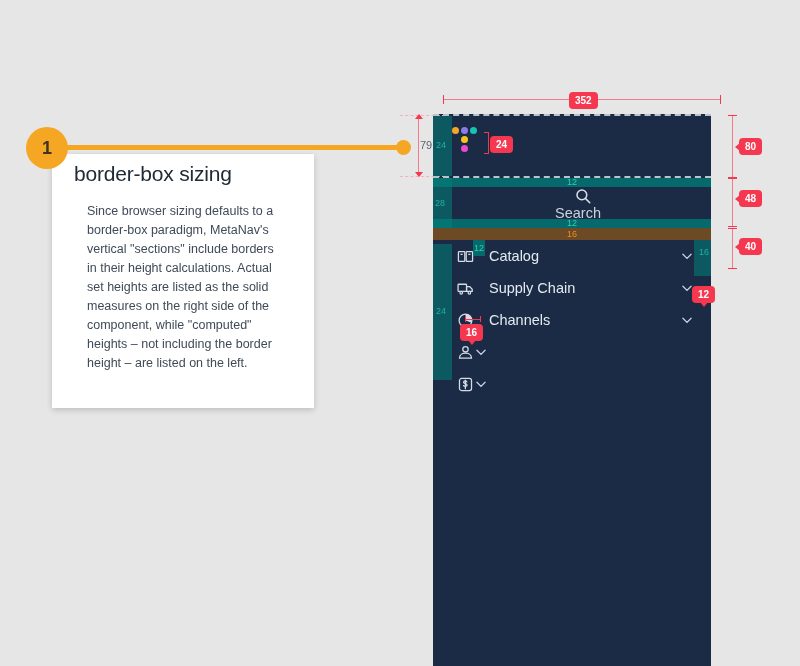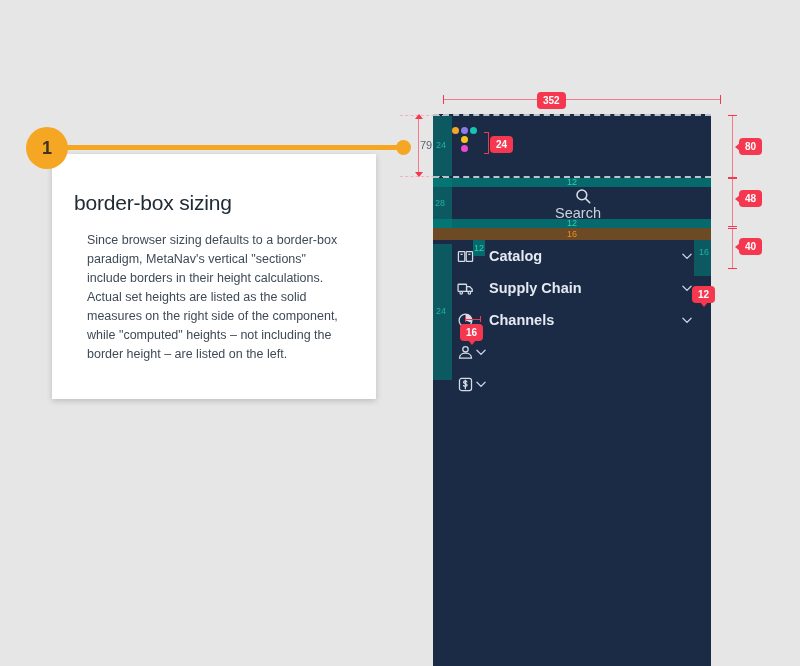--- a/index.html
+++ b/index.html
@@ -48,24 +48,24 @@
     width: 15px;
     height: 15px;
     border-radius: 50%;
     background: #f5a623;
     z-index: 5;
   }
   #callout-card {
     position: absolute;
     left: 52px;
     top: 154px;
-    width: 324px;
+    width: 262px;
     background: #ffffff;
     box-shadow: 0 2px 6px rgba(0,0,0,0.18);
-    padding: 37px 22px 22px 22px;
+    padding: 8px 22px 22px 22px;
     box-sizing: border-box;
     z-index: 5;
   }
   #callout-card h2 {
     margin: 0 0 16px 0;
     font-size: 21px;
     font-weight: normal;
     color: #212b36;
     letter-spacing: -0.2px;
   }
@@ -260,21 +260,20 @@
     width: 17px;
     height: 17px;
     flex: 0 0 17px;
     color: #d4dce5;
   }
   .nav-label {
     margin-left: 15px;
     color: #e4eaf0;
     font-size: 14.5px;
     flex: 1 1 auto;
-    font-weight: bold;
   }
   .nav-chevron {
     width: 14px;
     height: 14px;
     color: #c9d3dd;
     flex: 0 0 14px;
   }
 
   
   .red-badge {
@@ -379,21 +378,21 @@
 <div id="callout-dot"></div>
 <div id="callout-badge">1</div>
 <div id="callout-card">
   <h2>border-box sizing</h2>
   <p>Since browser sizing defaults to a border-box paradigm, MetaNav's vertical "sections" include borders in their height calculations. Actual set heights are listed as the solid measures on the right side of the component, while "computed" heights – not including the border height – are listed on the left.</p>
 </div>
 
 <div class="red-line-h" style="left:443px; top:99px; width:278px;"></div>
 <div class="red-cap-v" style="left:443px; top:95px;"></div>
 <div class="red-cap-v" style="left:720px; top:95px;"></div>
-<div class="red-badge" style="left:537px; top:92px;">352</div>
+<div class="red-badge" style="left:569px; top:92px;">352</div>
 
 <div class="pink-guide" style="left:400px; top:115px; width:45px;"></div>
 <div class="pink-guide" style="left:400px; top:176px; width:45px;"></div>
 <div id="left-measure-line"></div>
 <div class="tri-up"></div>
 <div class="tri-down"></div>
 <div id="left-measure-num">79</div>
 
 <div class="red-line-v" style="left:732px; top:115px; height:62px;"></div>
 <div class="red-cap-h" style="left:728px; top:115px;"></div>

